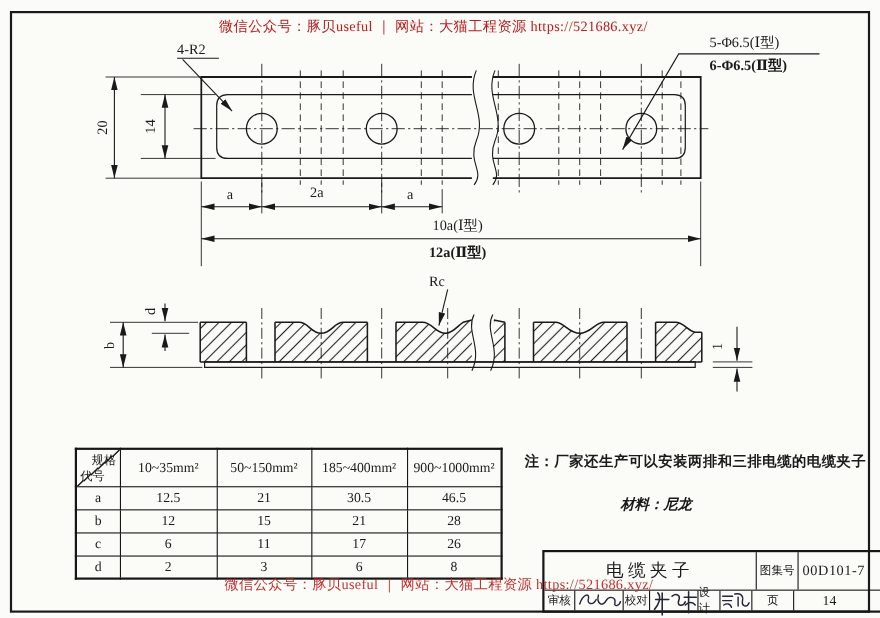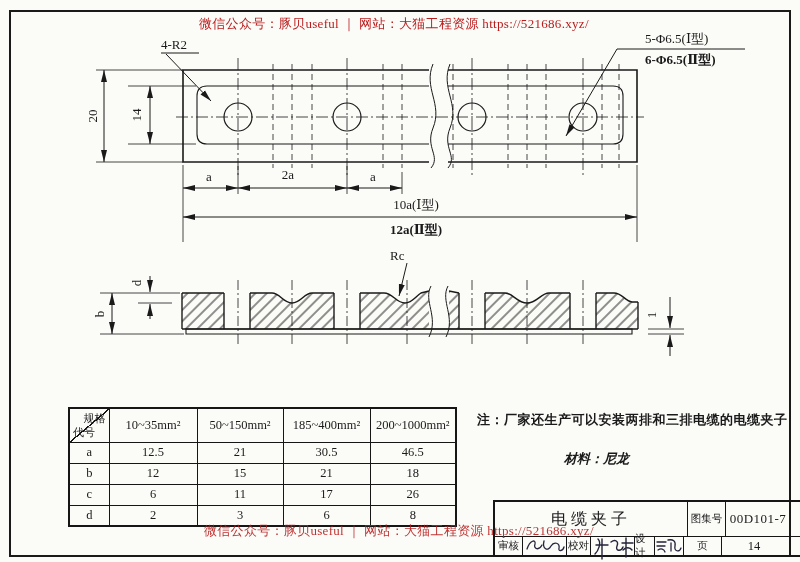--- a/index.html
+++ b/index.html
@@ -232,35 +232,35 @@
     </colgroup>
     <tbody>
         <tr class="hdr">
       <td class="diag">
         <span class="tr">规格</span>
         <span class="bl">代号</span>
       </td>
       <td>10~35mm²</td>
       <td>50~150mm²</td>
       <td>185~400mm²</td>
-      <td>200~1000mm²</td>
+      <td>900~1000mm²</td>
     </tr>
     <tr class="dat">
       <td>a</td>
       <td>12.5</td>
       <td>21</td>
       <td>30.5</td>
       <td>46.5</td>
     </tr>
     <tr class="dat">
       <td>b</td>
       <td>12</td>
       <td>15</td>
       <td>21</td>
-      <td>18</td>
+      <td>28</td>
     </tr>
     <tr class="dat">
       <td>c</td>
       <td>6</td>
       <td>11</td>
       <td>17</td>
       <td>26</td>
     </tr>
     <tr class="dat">
       <td>d</td>

